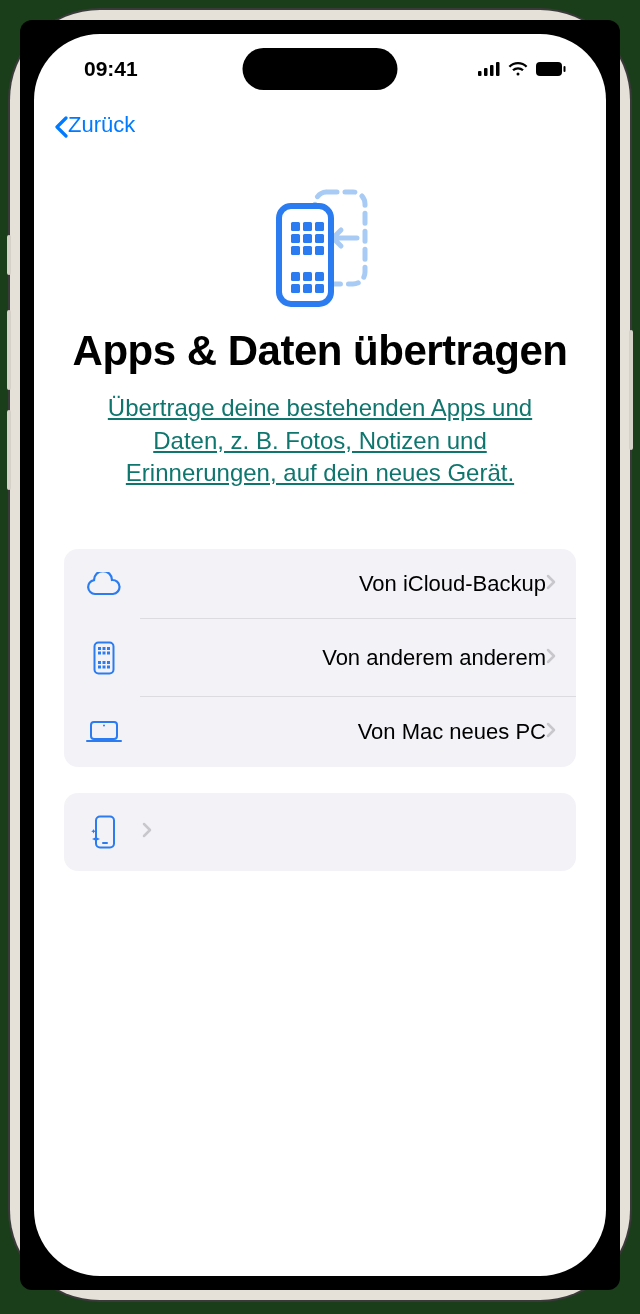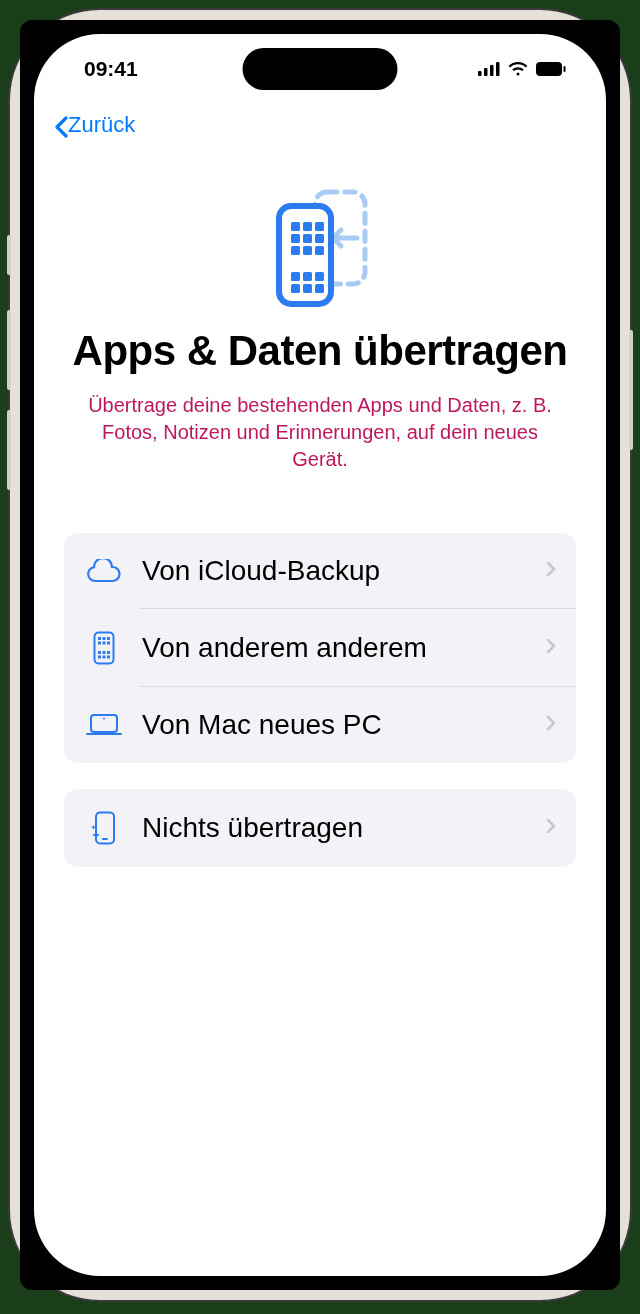--- a/index.html
+++ b/index.html
@@ -86,24 +86,25 @@
       justify-content: center;
     }
     .title {
       font-size: 42px;
       font-weight: 700;
       line-height: 1.1;
       letter-spacing: -0.5px;
       margin-bottom: 18px;
     }
     .subtitle {
-      font-size: 20px;
+      font-size: 24px;
       line-height: 1.35;
-      color: #be185d;
+      color: #0f766e;
       padding: 0 12px;
+      text-decoration: underline;
     }
     .options-wrap {
       padding: 40px 30px 0;
     }
     .option-group {
       background: #f2f2f7;
       border-radius: 14px;
       overflow: hidden;
       margin-bottom: 26px;
     }
@@ -124,22 +125,22 @@
       background: #dcdce0;
     }
     .option-icon {
       width: 40px;
       display: flex;
       justify-content: center;
       margin-right: 18px;
     }
     .option-label {
       flex: 1;
-      text-align: left;
-      font-size: 28px;
+      text-align: right;
+      font-size: 22px;
       font-weight: 400;
     }
     .chevron {
       color: #c7c7cc;
     }
     
     .side-btn { position: absolute; background: #d5d0c8; border-radius: 2px; }
     .sb-left1 { left: -3px; top: 225px; width: 4px; height: 40px; }
     .sb-left2 { left: -3px; top: 300px; width: 4px; height: 80px; }
     .sb-left3 { left: -3px; top: 400px; width: 4px; height: 80px; }
@@ -277,21 +278,20 @@
             <span class="option-icon">
               <svg width="26" height="34" viewBox="0 0 26 34">
                   <rect x="5" y="1.5" width="18" height="31" rx="4" fill="none" stroke="#2a7cf0" stroke-width="2"></rect>
                   <rect x="11" y="27" width="6" height="2" rx="1" fill="#2a7cf0"></rect>
                   <g fill="#2a7cf0">
                     <path d="M5 20l1.2 2.8L9 24l-2.8 1.2L5 28l-1.2-2.8L1 24l2.8-1.2z"></path>
                     <path d="M2.5 14l.7 1.6 1.6.7-1.6.7-.7 1.6-.7-1.6L.2 16.3l1.6-.7z"></path>
                   </g>
                 </svg>
             </span>
-            <span class="option-label">Nichts übertragen</span>
             <span class="chevron"><svg width="10" height="16" viewBox="0 0 10 16">
                   <path d="M2 2l6 6-6 6" stroke="#c7c7cc" stroke-width="2.5" fill="none" stroke-linecap="round" stroke-linejoin="round"></path>
                 </svg></span>
           </div>
         </div>
 
       </div>
 
     </div>
   </div>

